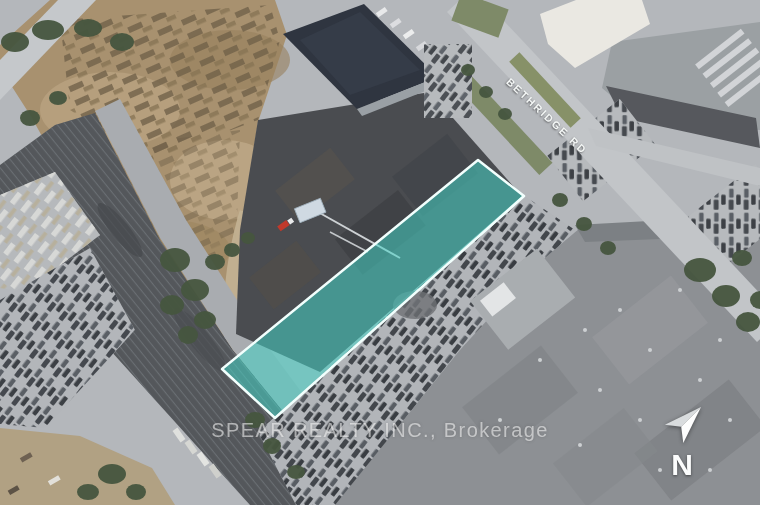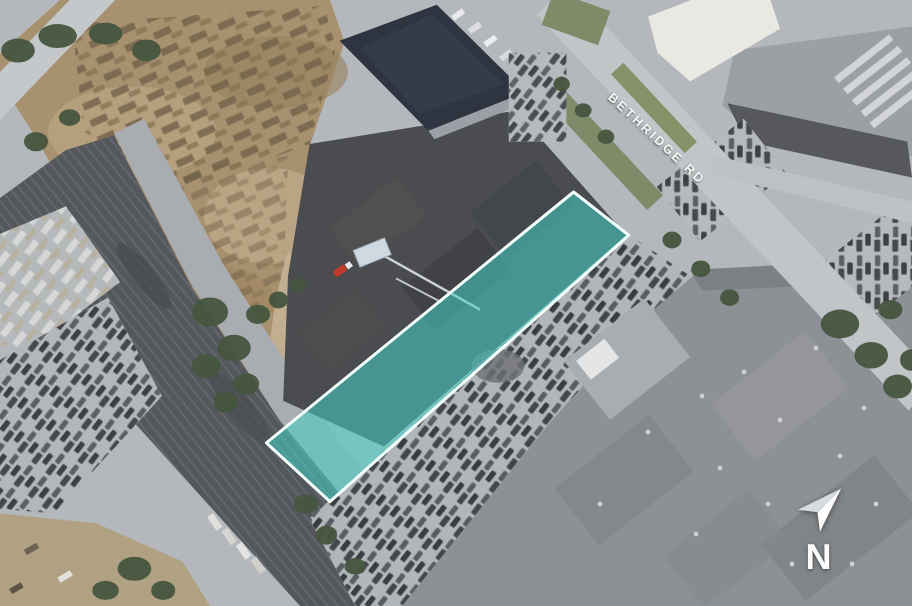--- a/index.html
+++ b/index.html
@@ -232,20 +232,21 @@
     <ellipse cx="468" cy="70" rx="7" ry="6"></ellipse>
         <ellipse cx="486" cy="92" rx="7" ry="6"></ellipse>
     <ellipse cx="505" cy="114" rx="7" ry="6"></ellipse>
   </g>
 
   <polygon fill="rgba(67,209,196,0.55)" stroke="#f2fffd" stroke-width="2.5" stroke-linejoin="round" points="478,160 524,196 275,418 222,369"></polygon>
 </svg>
 
 <div class="street-label">BETHRIDGE RD</div>
 
+<div class="watermark">SPEAR REALTY INC., Brokerage</div>
 
 <div class="north">
   <svg width="64" height="56" viewBox="0 0 64 56">
     <polygon points="51,11 14.9,28.7 31.2,30.8" fill="#d9dcde"></polygon>
     <polygon points="51,11 31.2,30.8 33.3,47.1" fill="#fdfdfd"></polygon>
   </svg>
   <div class="north-n">N</div>
 </div>
 
 </div>

